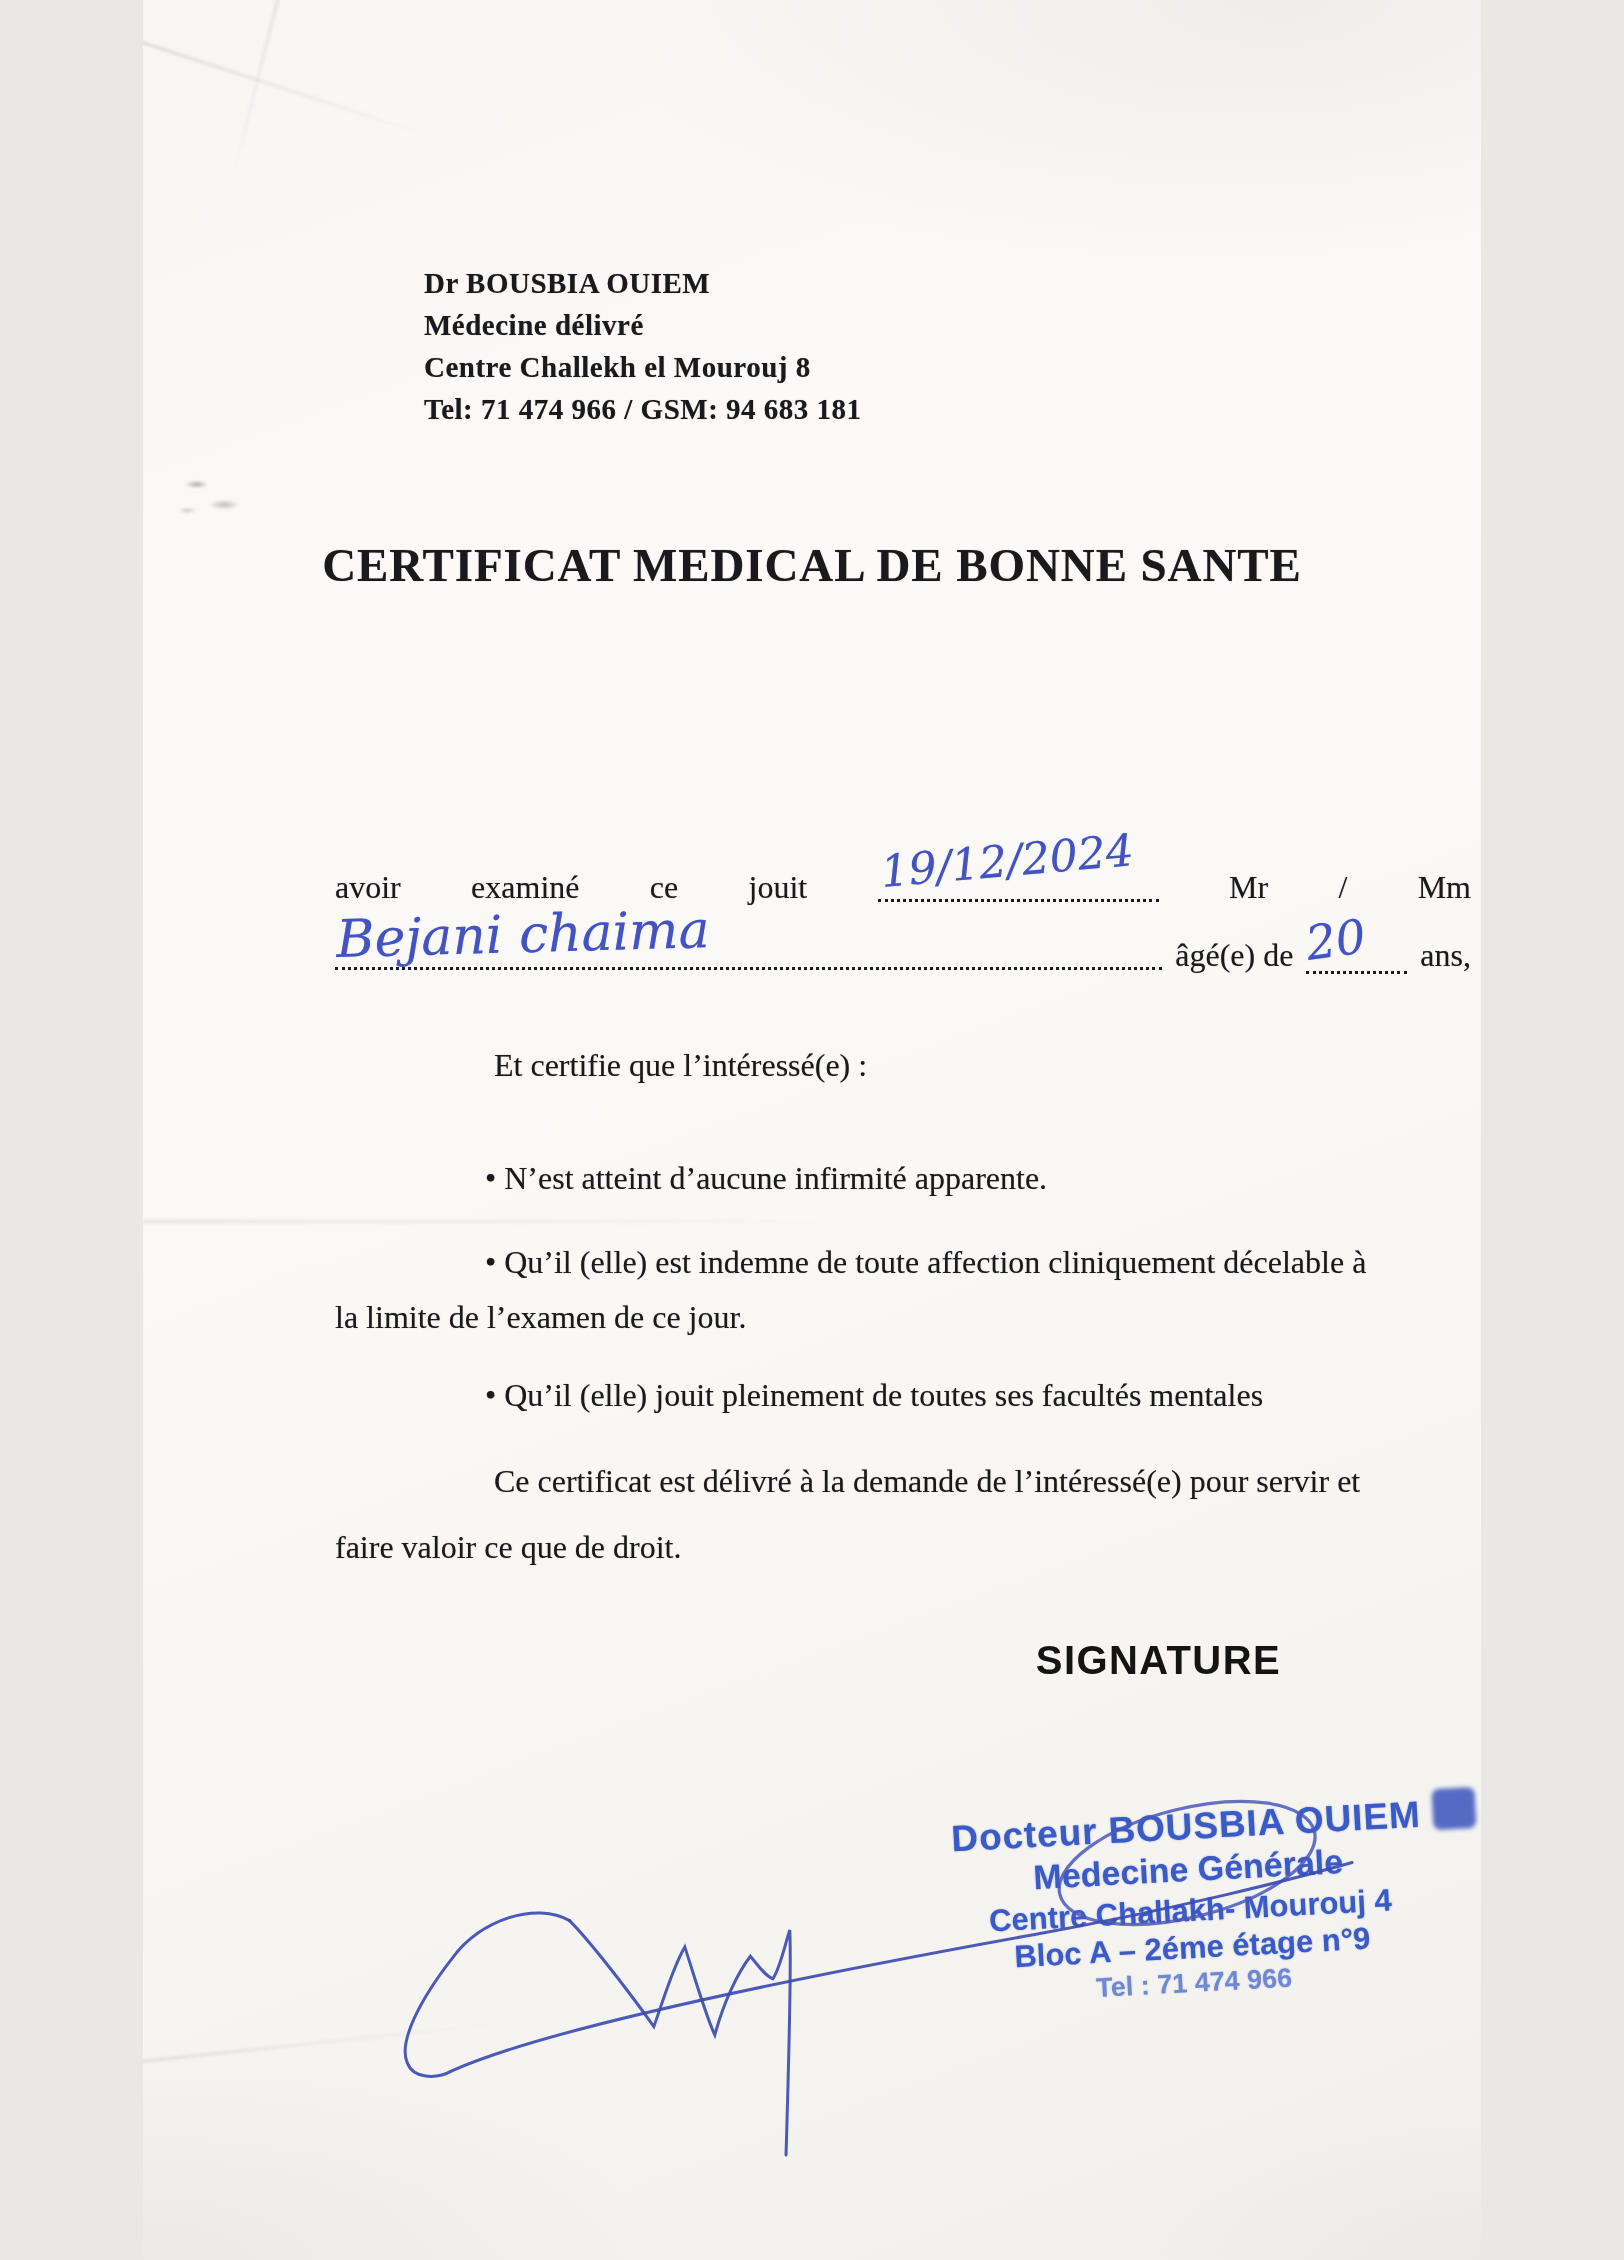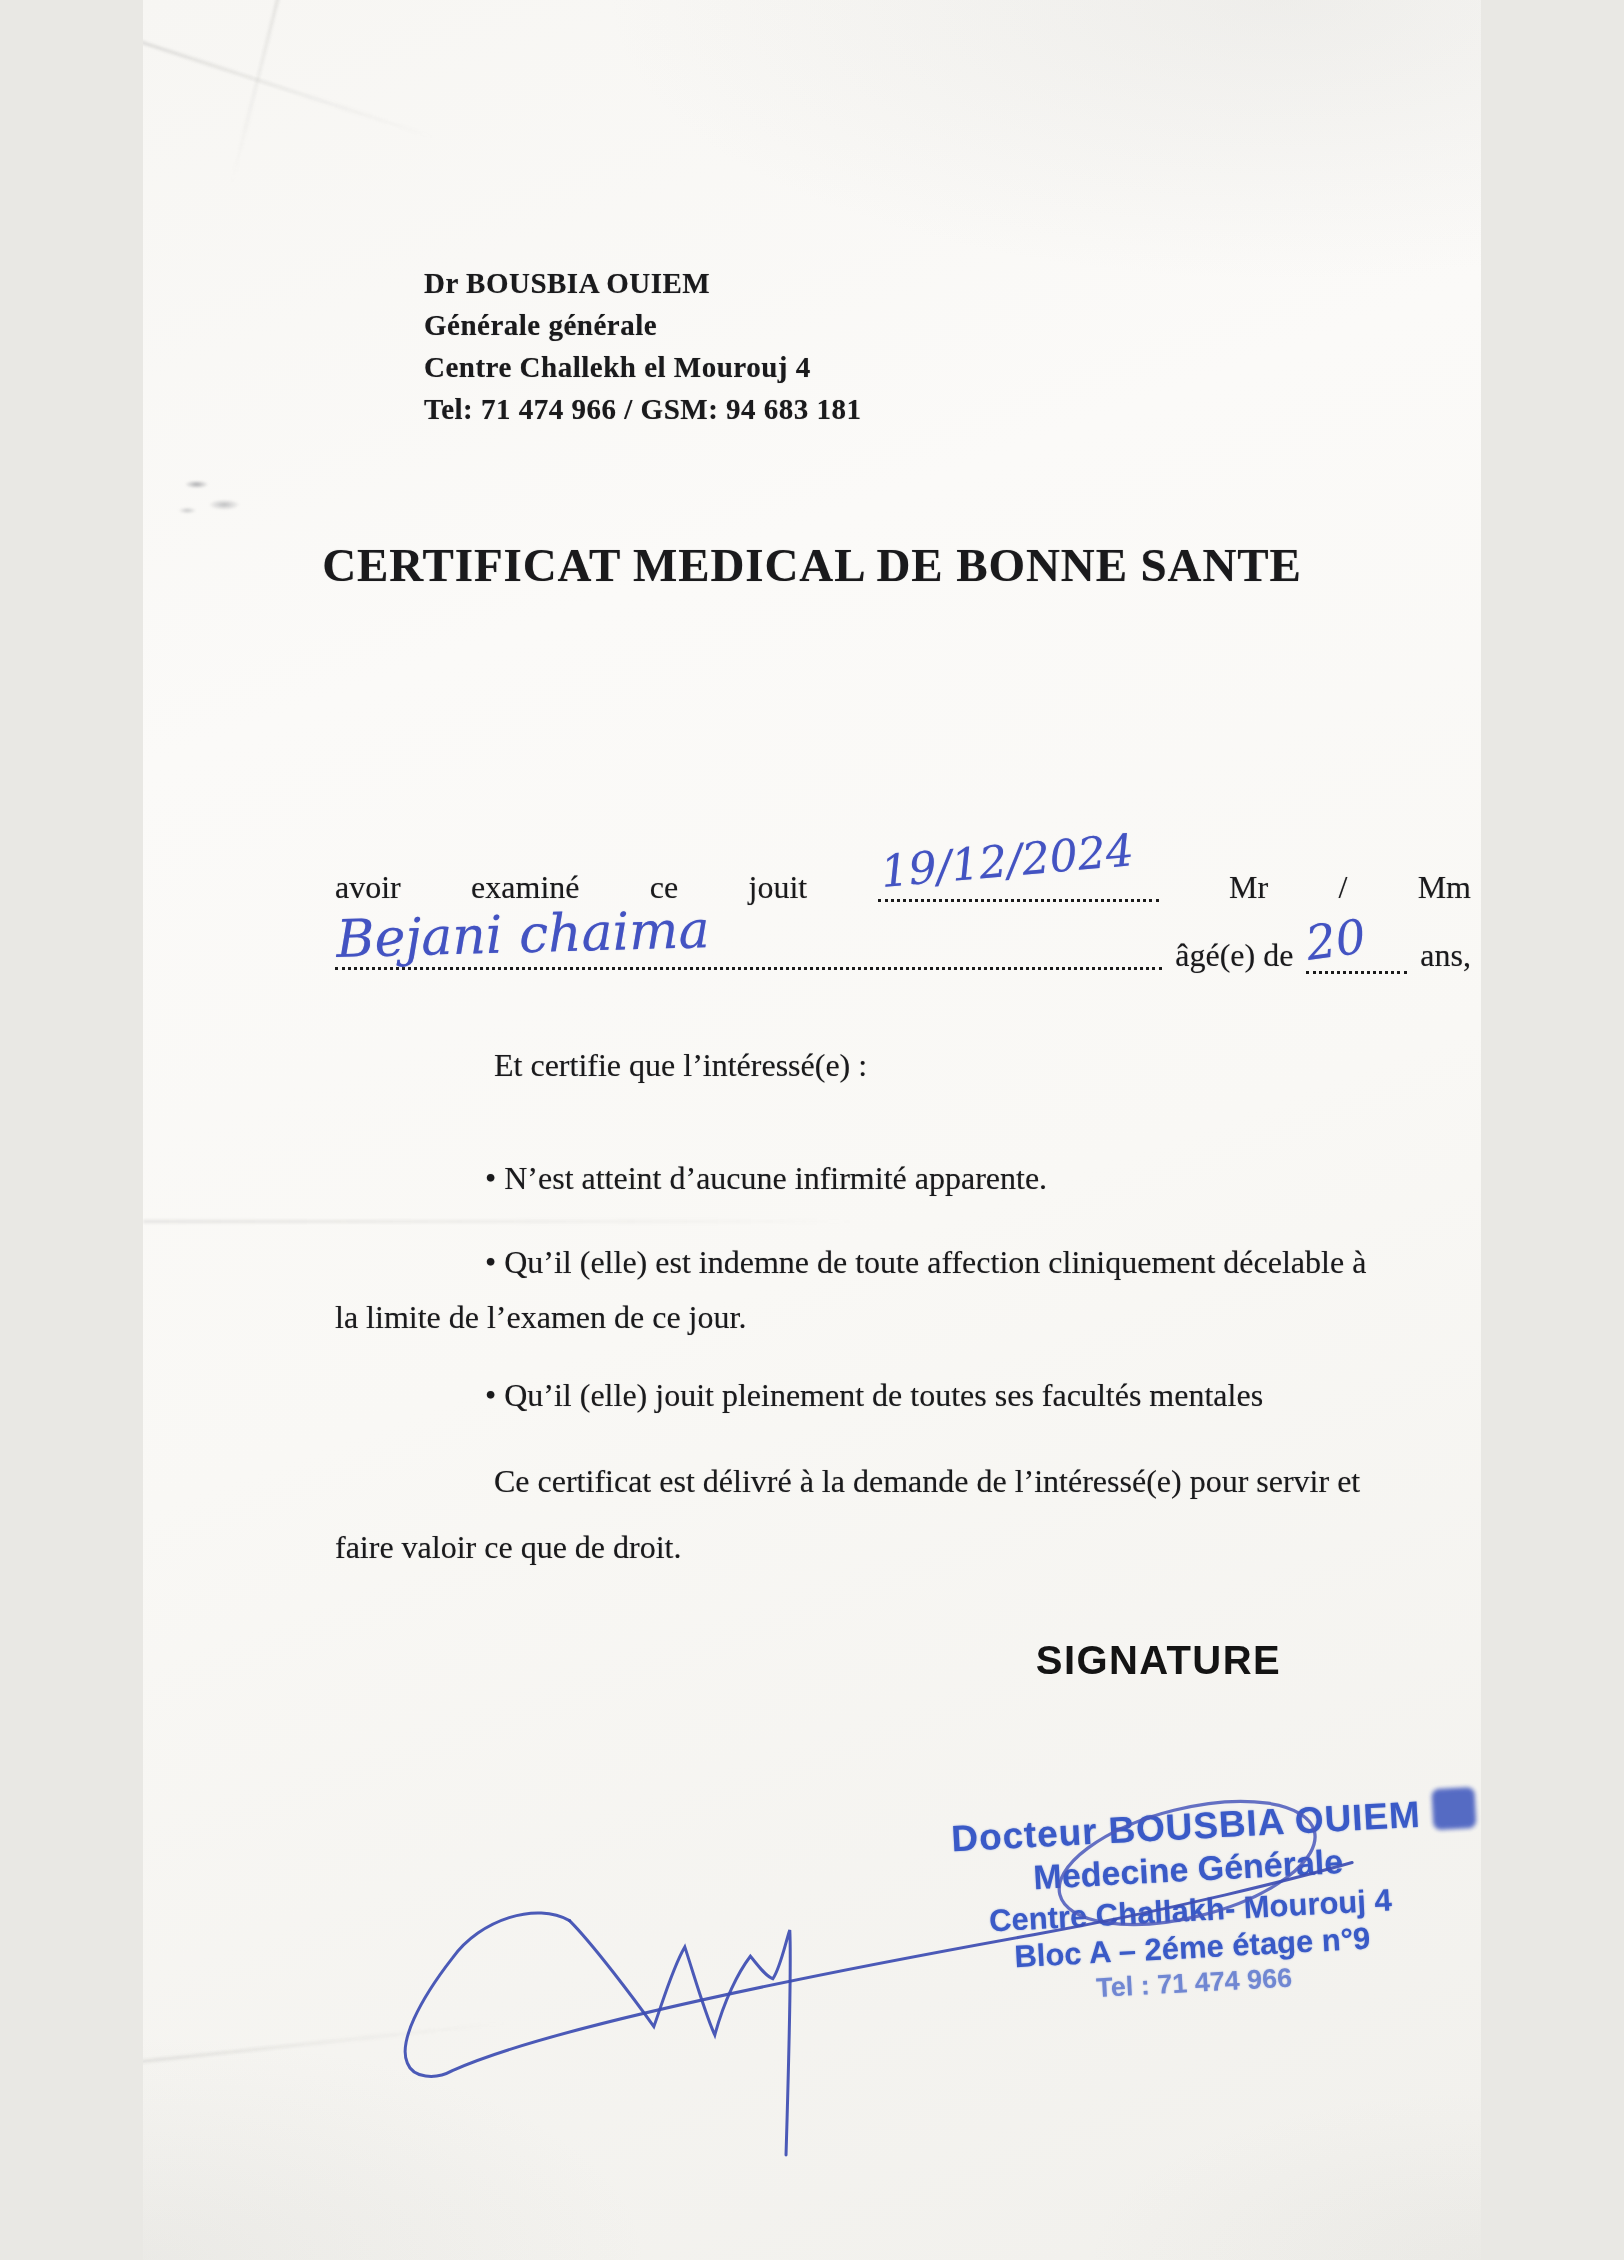--- a/index.html
+++ b/index.html
@@ -85,22 +85,22 @@
   <div class="crease c3"></div>
   <div class="crease c4"></div>
   <div class="crease c5"></div>
   <div class="smudge s1"></div>
   <div class="smudge s2"></div>
   <div class="smudge s3"></div>
   <div class="smudge s4"></div>
 
   <div class="header ink">
     <div>Dr BOUSBIA OUIEM</div>
-    <div>Générale générale</div>
-    <div>Centre Challekh el Mourouj 4</div>
+    <div>Médecine délivré</div>
+    <div>Centre Challekh el Mourouj 8</div>
     <div>Tel: 71 474 966 / GSM: 94 683 181</div>
   </div>
 
   <div class="title ink">CERTIFICAT MEDICAL DE BONNE SANTE</div>
 
 
   <div class="bodyline row ink" style="top:869px;justify-content:space-between;">
     <span>avoir</span>
     <span>examiné</span>
     <span>ce</span>

